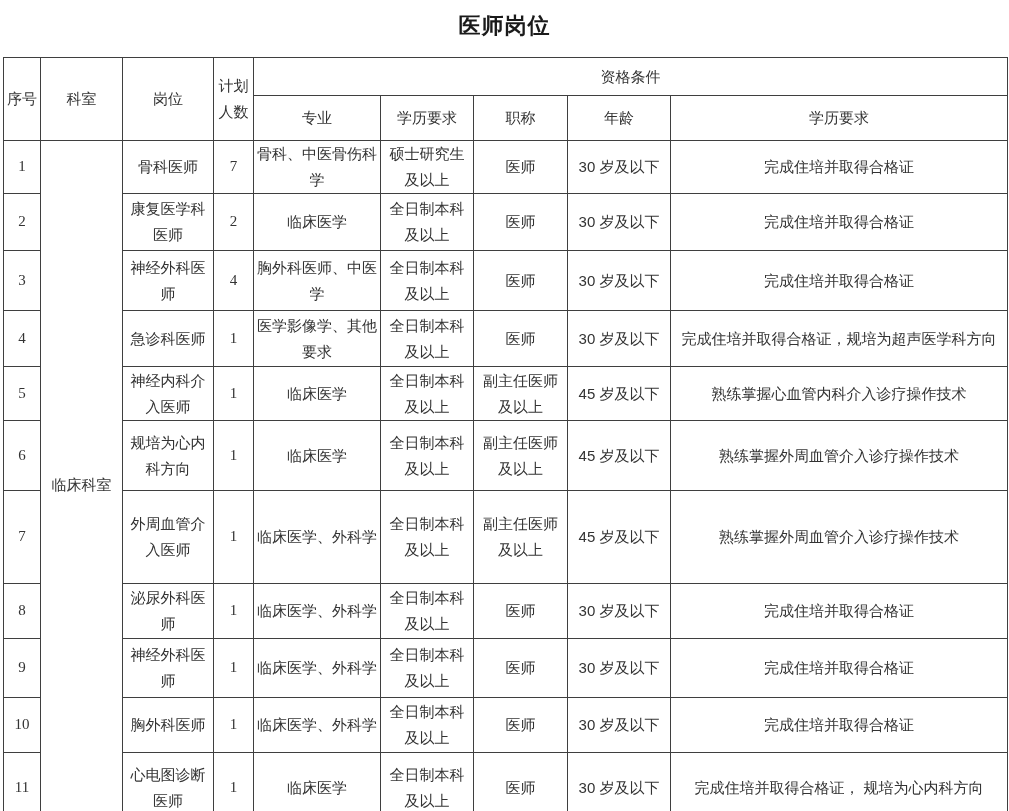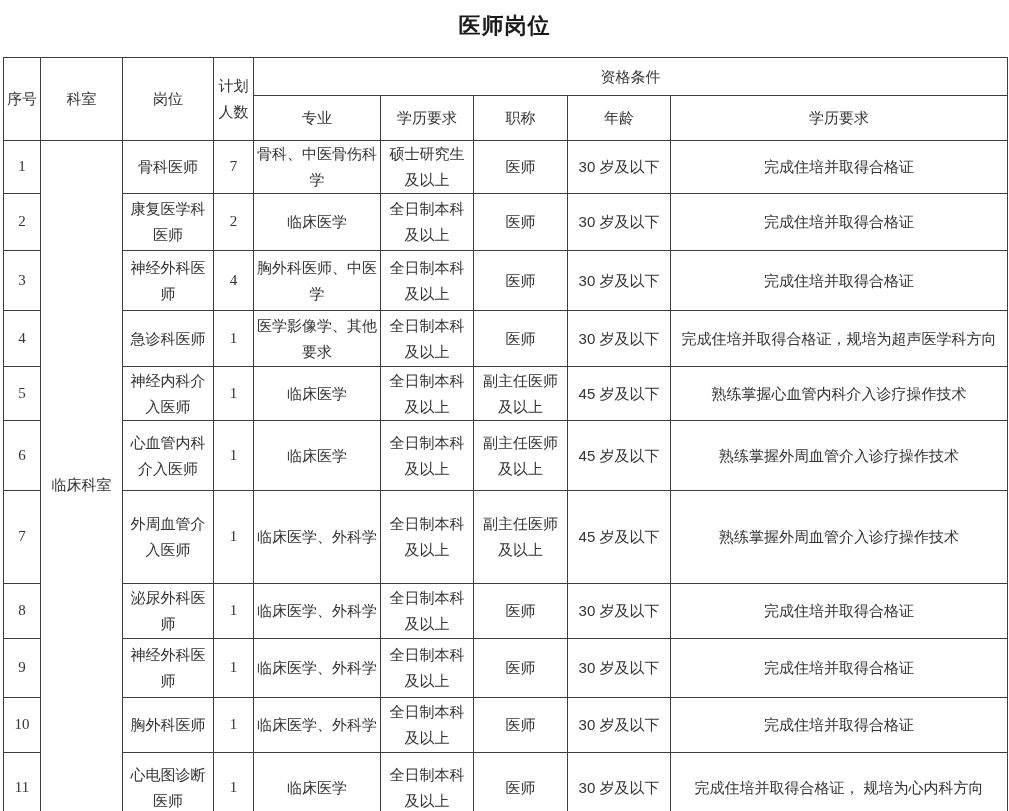--- a/index.html
+++ b/index.html
@@ -164,21 +164,21 @@
       <td class="cell-pos">神经内科介入医师</td>
       <td class="num">1</td>
       <td>临床医学</td>
       <td>全日制本科及以上</td>
       <td class="cell-title">副主任医师及以上</td>
       <td>45 岁及以下</td>
       <td>熟练掌握心血管内科介入诊疗操作技术</td>
     </tr>
     <tr class="r6">
       <td class="num">6</td>
-      <td class="cell-pos">心血管内科介入医师</td>
+      <td class="cell-pos">规培为心内科方向</td>
       <td class="num">1</td>
       <td>临床医学</td>
       <td>全日制本科及以上</td>
       <td class="cell-title">副主任医师及以上</td>
       <td>45 岁及以下</td>
       <td>熟练掌握外周血管介入诊疗操作技术</td>
     </tr>
     <tr class="r7">
       <td class="num">7</td>
       <td class="cell-pos">外周血管介入医师</td>

